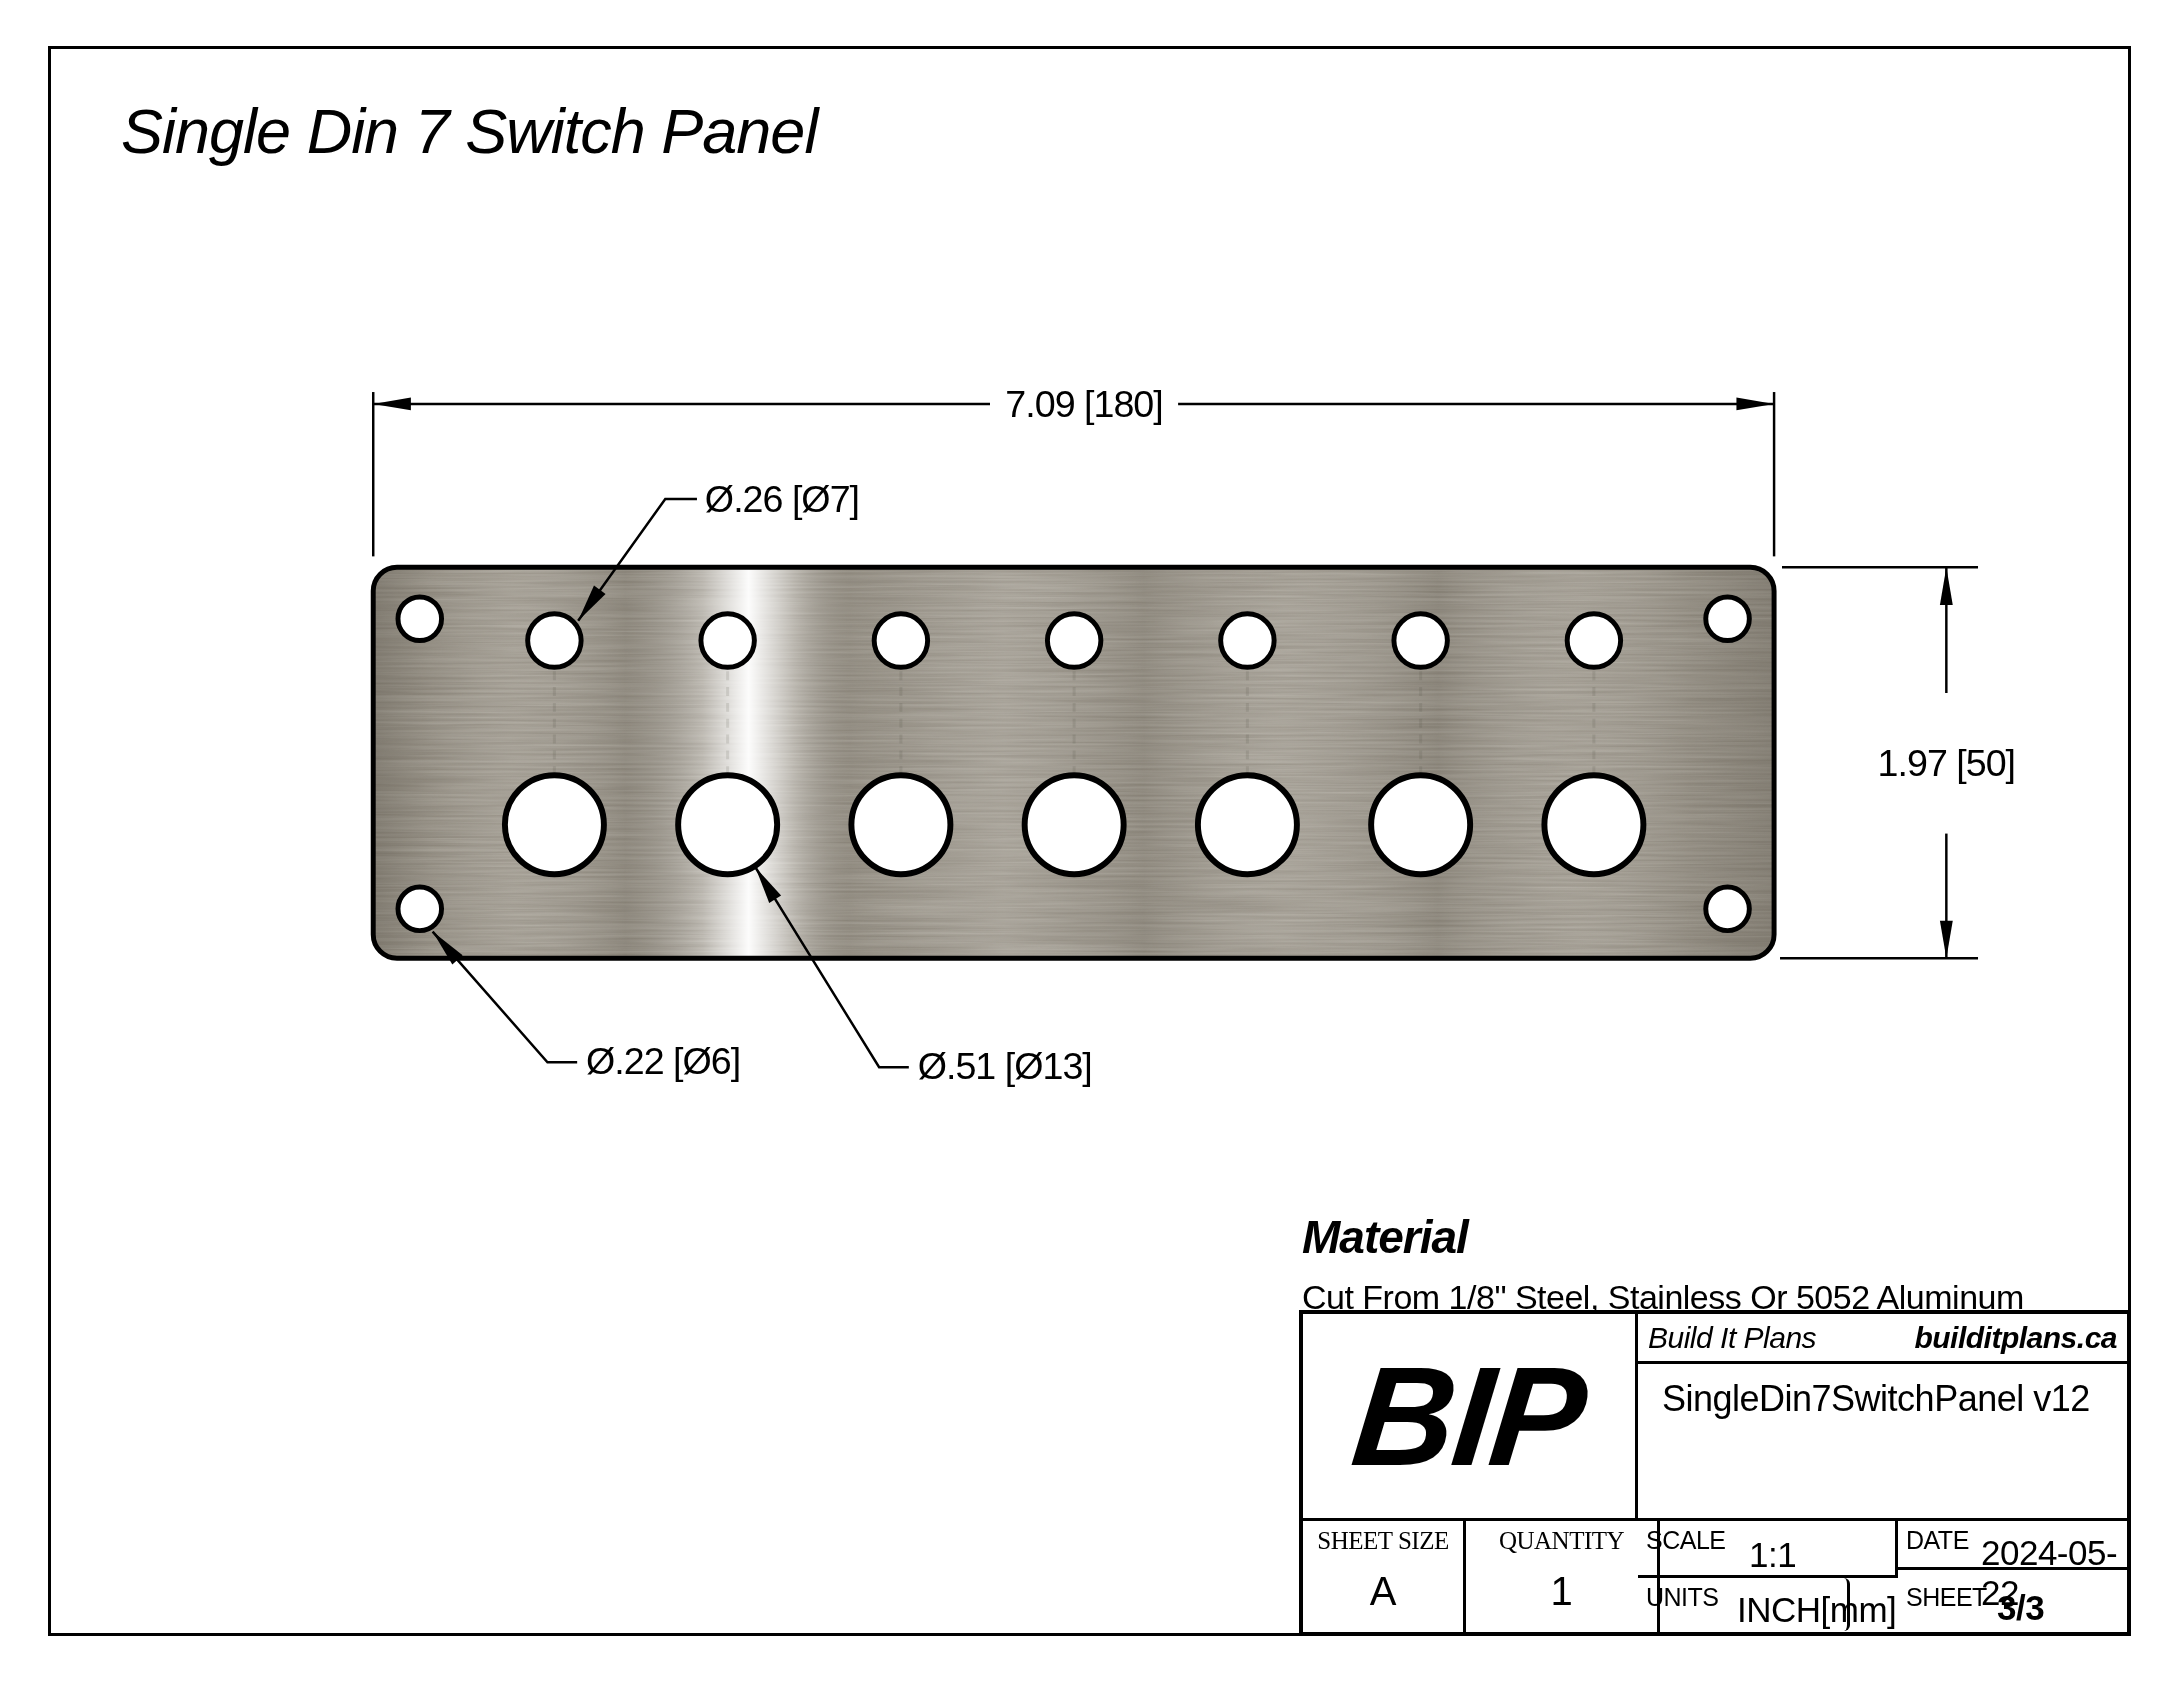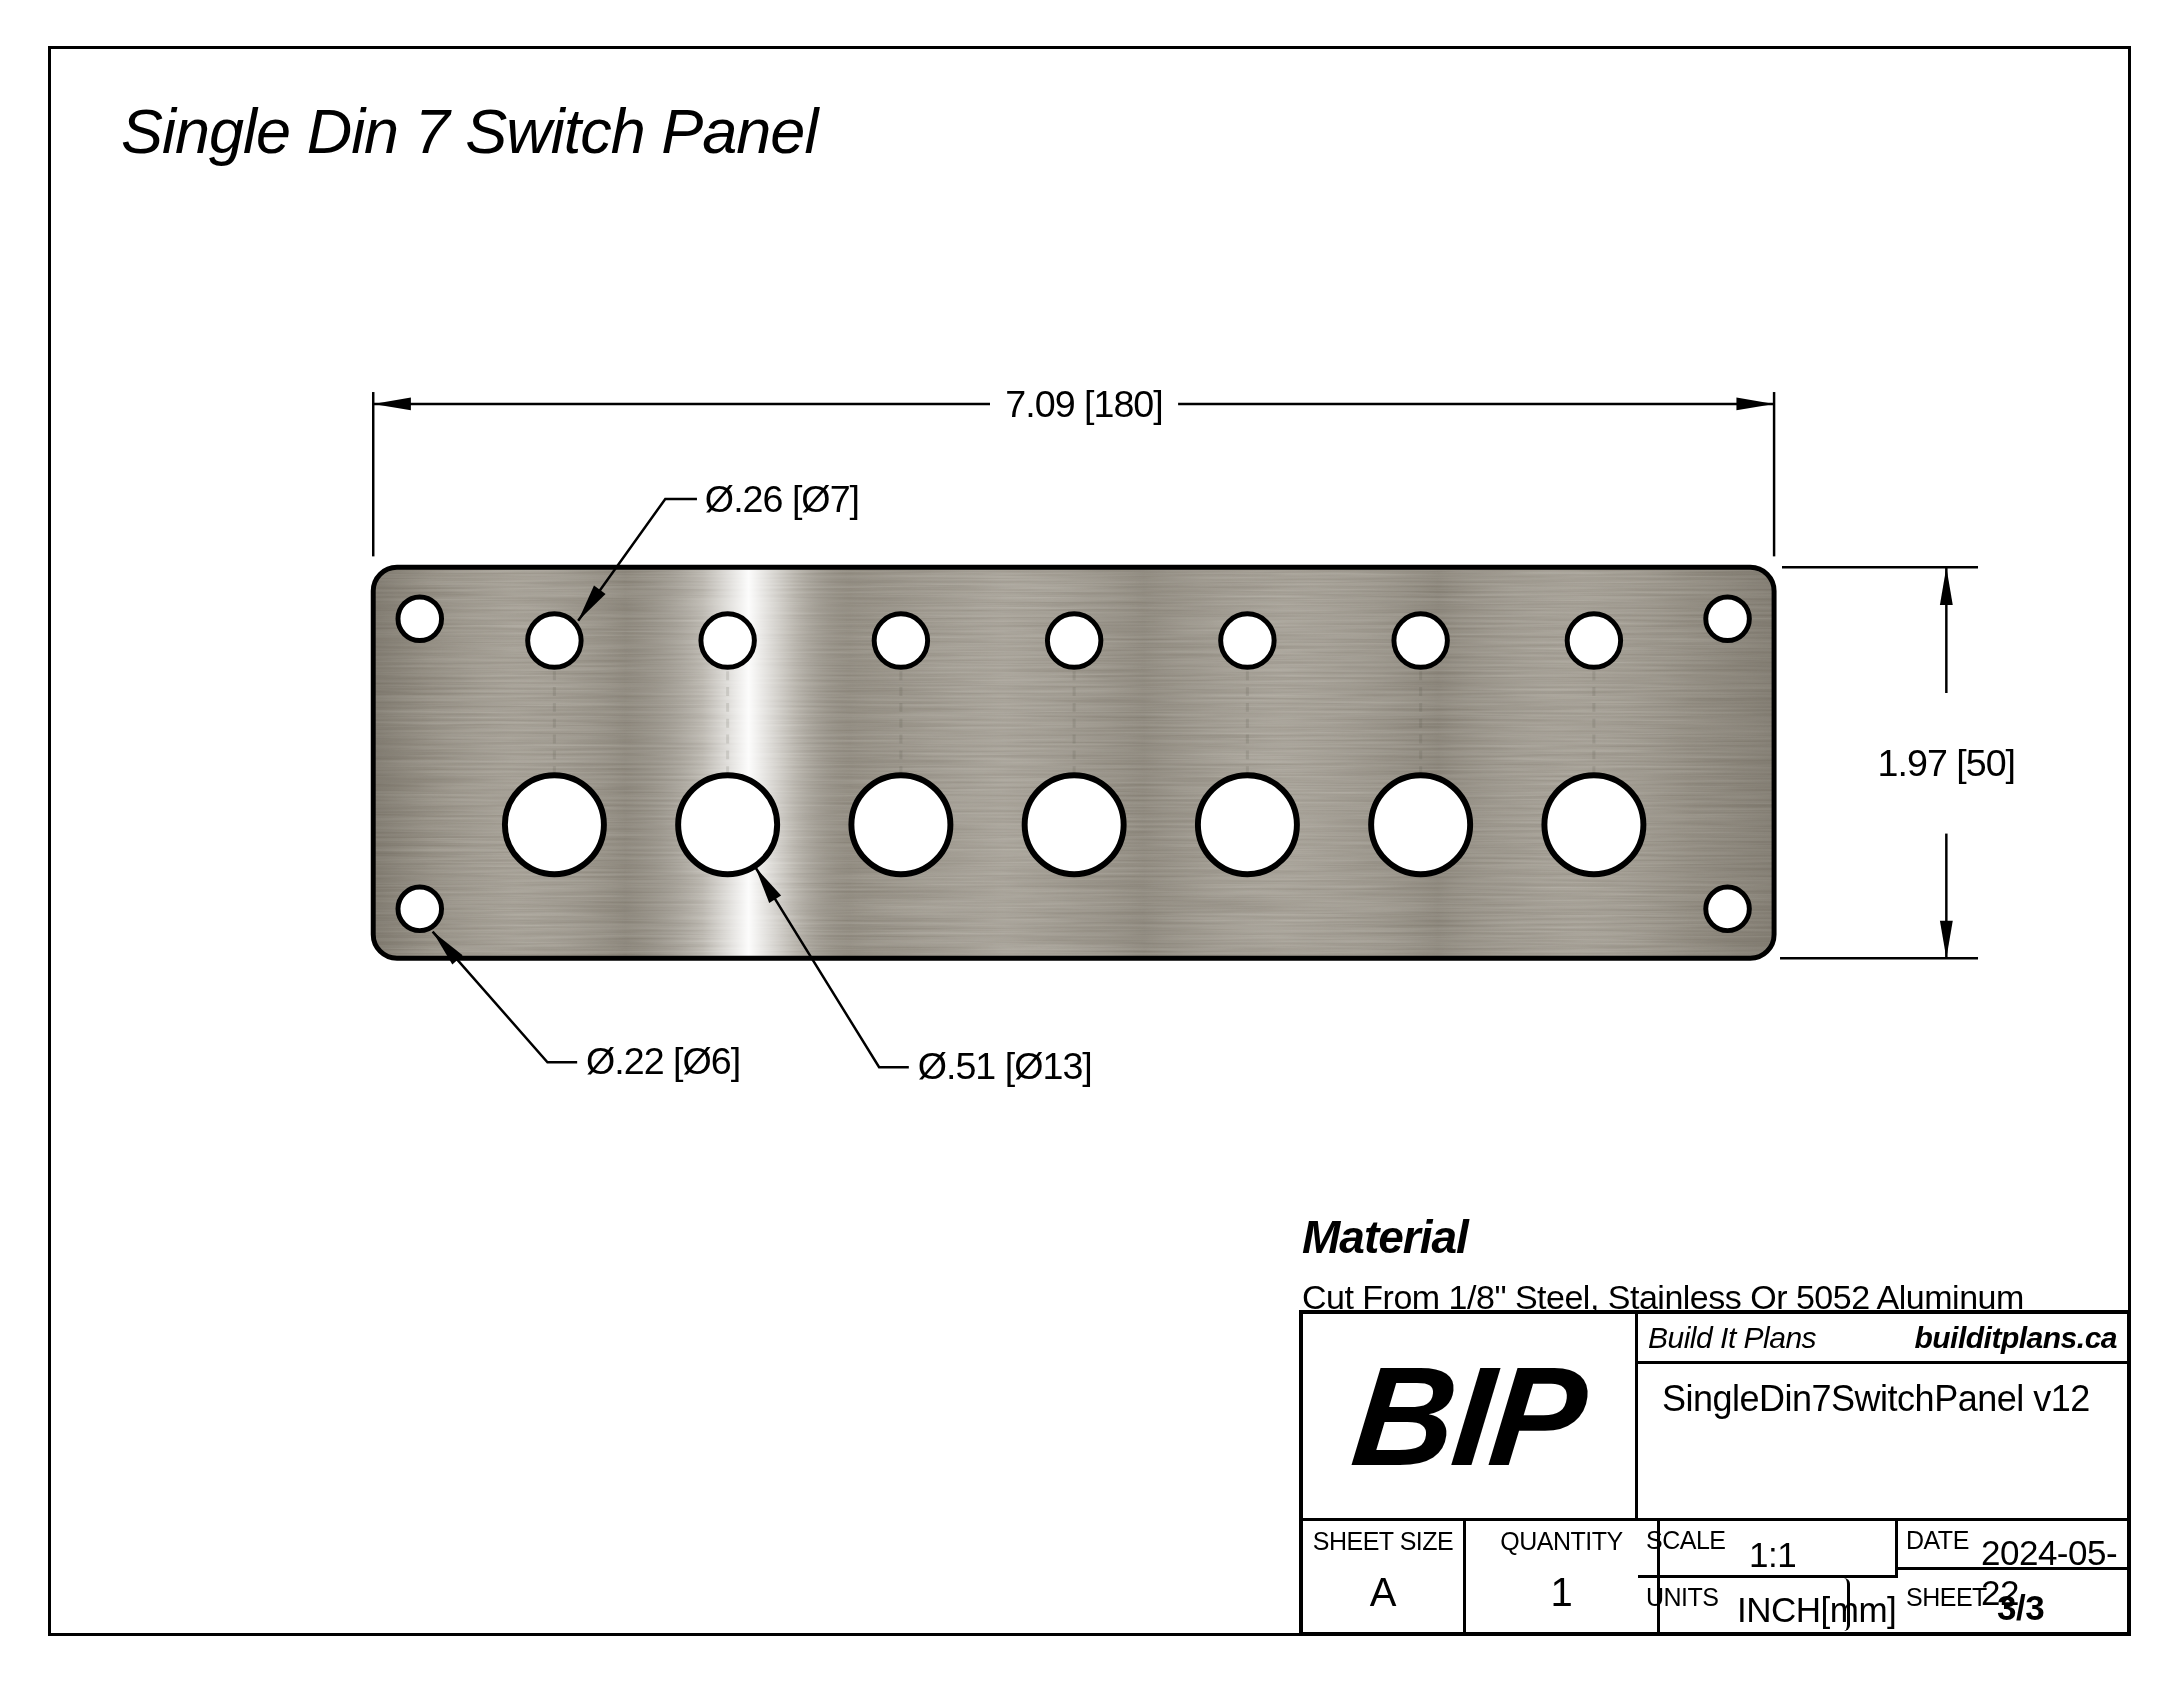--- a/index.html
+++ b/index.html
@@ -41,21 +41,21 @@
   .drawing-name{font-size:36px;letter-spacing:-0.5px;}
   .legal{position:absolute;left:18px;top:101px;width:460px;font-size:17px;line-height:25px;letter-spacing:-0.3px;}
   .legal b{font-weight:bold;}
   .cell-sheetsize{left:0;top:207px;width:163px;height:111px;border-right:3px solid #000;text-align:center;}
   .cell-qty{left:163px;top:207px;width:194px;height:111px;border-right:3px solid #000;text-align:center;}
   .cell-scale{left:335px;top:207px;width:260px;height:57px;border-right:3px solid #000;border-bottom:3px solid #000;}
   .cell-units{left:335px;top:264px;width:212px;height:53px;border-right:3px solid #000;border-radius:6px;}
   .cell-date{left:595px;top:207px;width:229px;height:49px;border-bottom:3px solid #000;}
   .cell-sheetno{left:595px;top:264px;width:229px;height:53px;}
   .cell-label{font-size:25px;letter-spacing:-0.5px;}
-  .stack .cell-label{display:block;margin-top:6px;}
+  .stack .cell-label{display:block;margin-top:6px;font-family:Liberation Serif, serif;}
   .stack .cell-value{display:block;font-size:40px;margin-top:14px;}
   .inline-label{position:absolute;left:8px;top:5px;font-size:25px;letter-spacing:-0.5px;}
   .inline-value{position:absolute;font-size:35px;letter-spacing:-0.5px;}
   .val-scale{left:111px;top:14px;}
   .val-units{left:99px;top:12px;}
   .val-date{left:83px;top:12px;}
   .val-sheetno{left:99px;top:10px;font-weight:bold;}
 </style>
 </head>
 <body>

